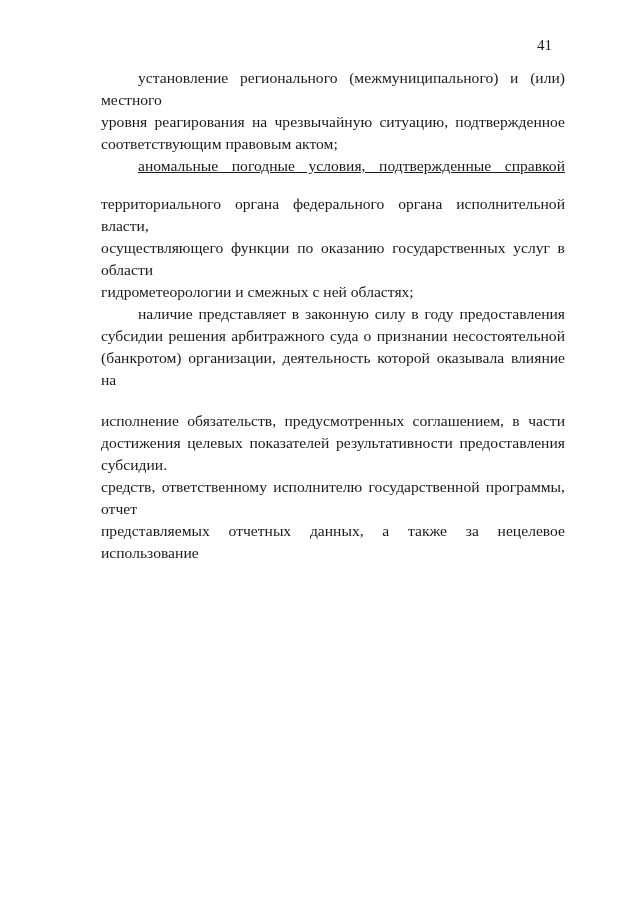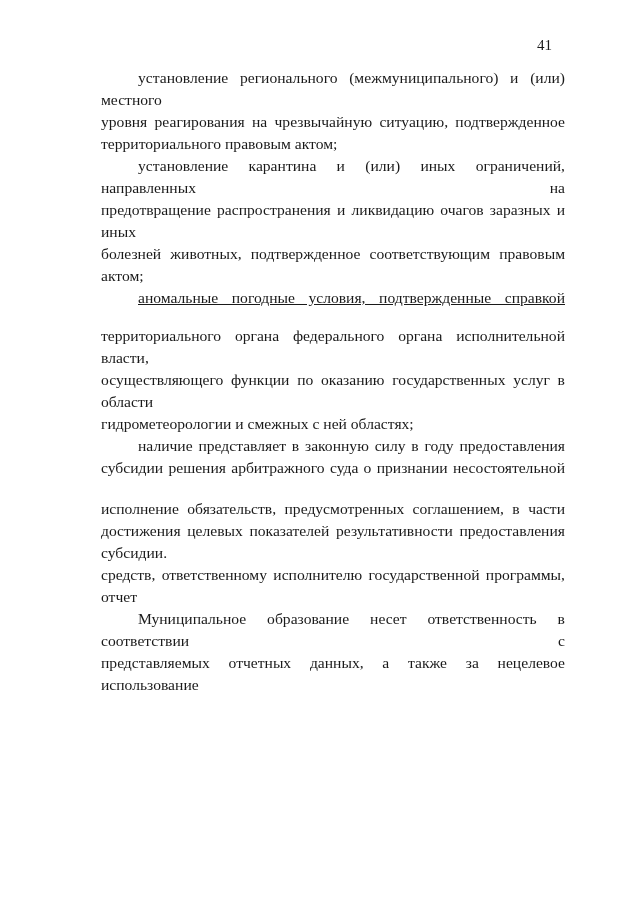--- a/index.html
+++ b/index.html
@@ -50,47 +50,42 @@
 </head>
 <body>
 
 <div class="page-number">41</div>
 
 <div class="body-text">
 
   <p class="para">
     <span class="line" style="white-space: normal;">установление регионального (межмуниципального) и (или) местного</span>
     <span class="line" style="text-indent: 0px; white-space: normal;">уровня реагирования на чрезвычайную ситуацию, подтвержденное</span>
-    <span class="line last" style="text-indent: 0px; white-space: normal;">территориального правовым актом;</span>
+    <span class="line last" style="text-indent: 0px; white-space: normal;">соответствующим правовым актом;</span>
   </p>
 
-  <p class="para">
-    <span class="line" style="white-space: normal;">установление карантина и (или) иных ограничений, направленных на</span>
-    <span class="line" style="text-indent: 0px; white-space: normal;">предотвращение распространения и ликвидацию очагов заразных и иных</span>
-    <span class="line last" style="text-indent: 0px; white-space: normal;">болезней животных, подтвержденное соответствующим правовым актом;</span>
-  </p>
 
   <p class="para">
     <span class="line" style="white-space: normal; text-decoration: underline;">аномальные погодные условия, подтвержденные справкой</span>
     <span class="line" style="text-indent: 0px; white-space: normal; margin-top: 16px;">территориального органа федерального органа исполнительной власти,</span>
     <span class="line" style="text-indent: 0px; white-space: normal;">осуществляющего функции по оказанию государственных услуг в области</span>
     <span class="line last" style="text-indent: 0px; white-space: normal;">гидрометеорологии и смежных с ней областях;</span>
   </p>
 
   <p class="para">
     <span class="line" style="white-space: normal;">наличие представляет в законную силу в году предоставления</span>
     <span class="line" style="text-indent: 0px; white-space: normal;">субсидии решения арбитражного суда о признании несостоятельной</span>
+    <span class="line" style="text-indent: 0px; white-space: normal;">(банкротом) организации, деятельность которой оказывала влияние на</span>
     <span class="line" style="text-indent: 0px; white-space: normal; margin-top: 19px;">исполнение обязательств, предусмотренных соглашением, в части</span>
     <span class="line" style="text-indent: 0px; white-space: normal;">достижения целевых показателей результативности предоставления</span>
     <span class="line last" style="text-indent: 0px; white-space: normal;">субсидии.</span>
   </p>
 
   <p class="para">
     <span class="line" style="text-indent: 0px; white-space: normal;">средств, ответственному исполнителю государственной программы, отчет</span>
   </p>
 
   <p class="para">
-    <span class="line" style="white-space: normal;">Муниципальное образование несет ответственность в соответствии с</span>
     <span class="line" style="text-indent: 0px; white-space: normal;">представляемых отчетных данных, а также за нецелевое использование</span>
 
   </p>
 
 </div>
 
 </body></html>

